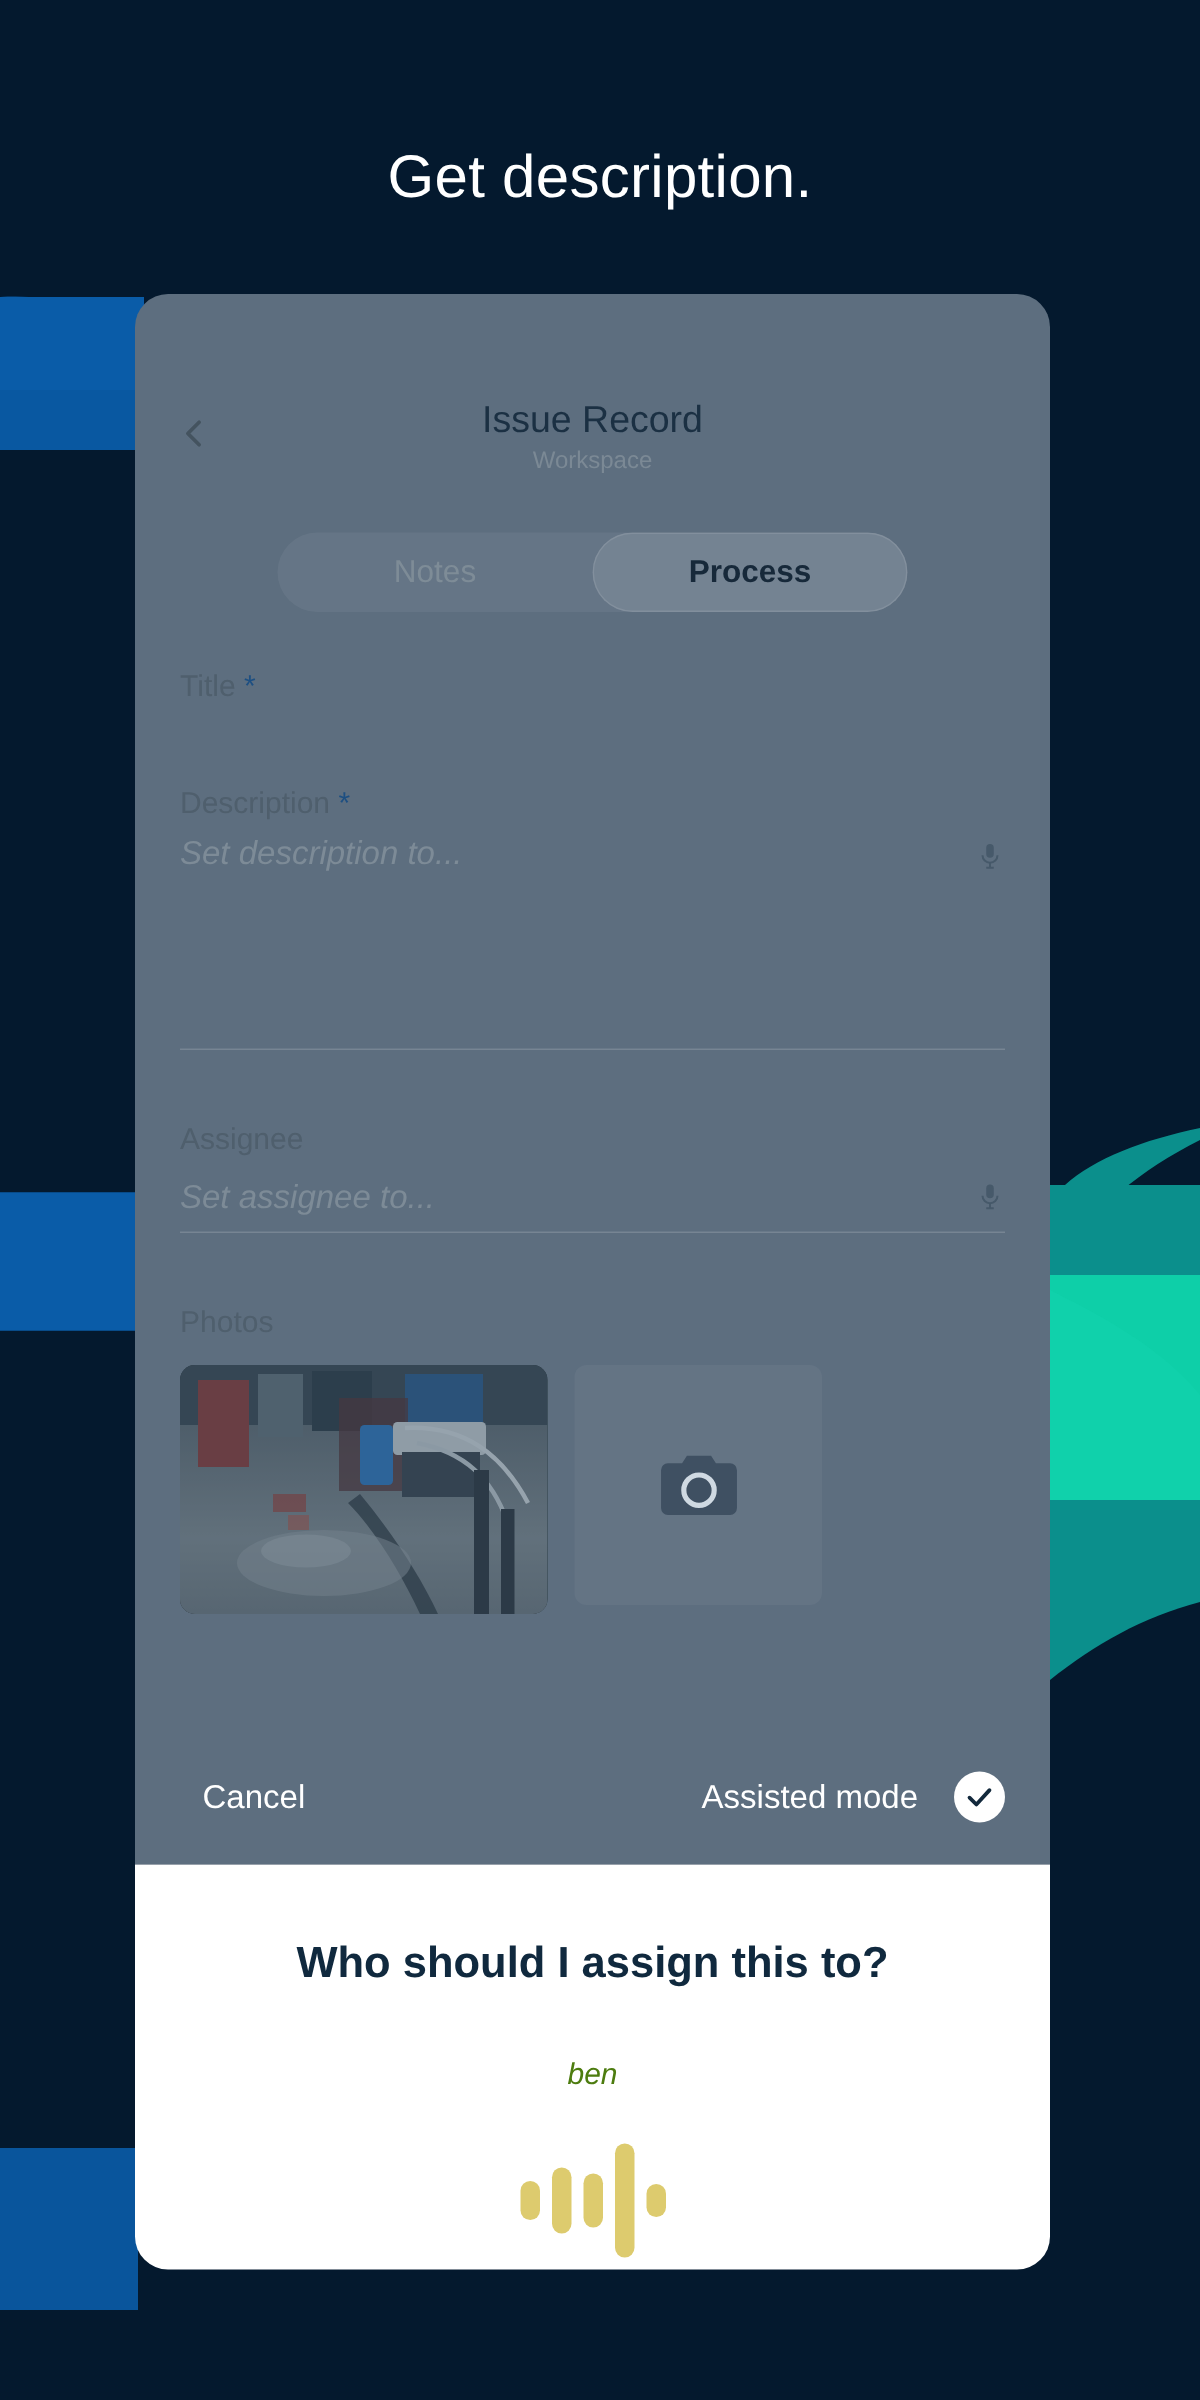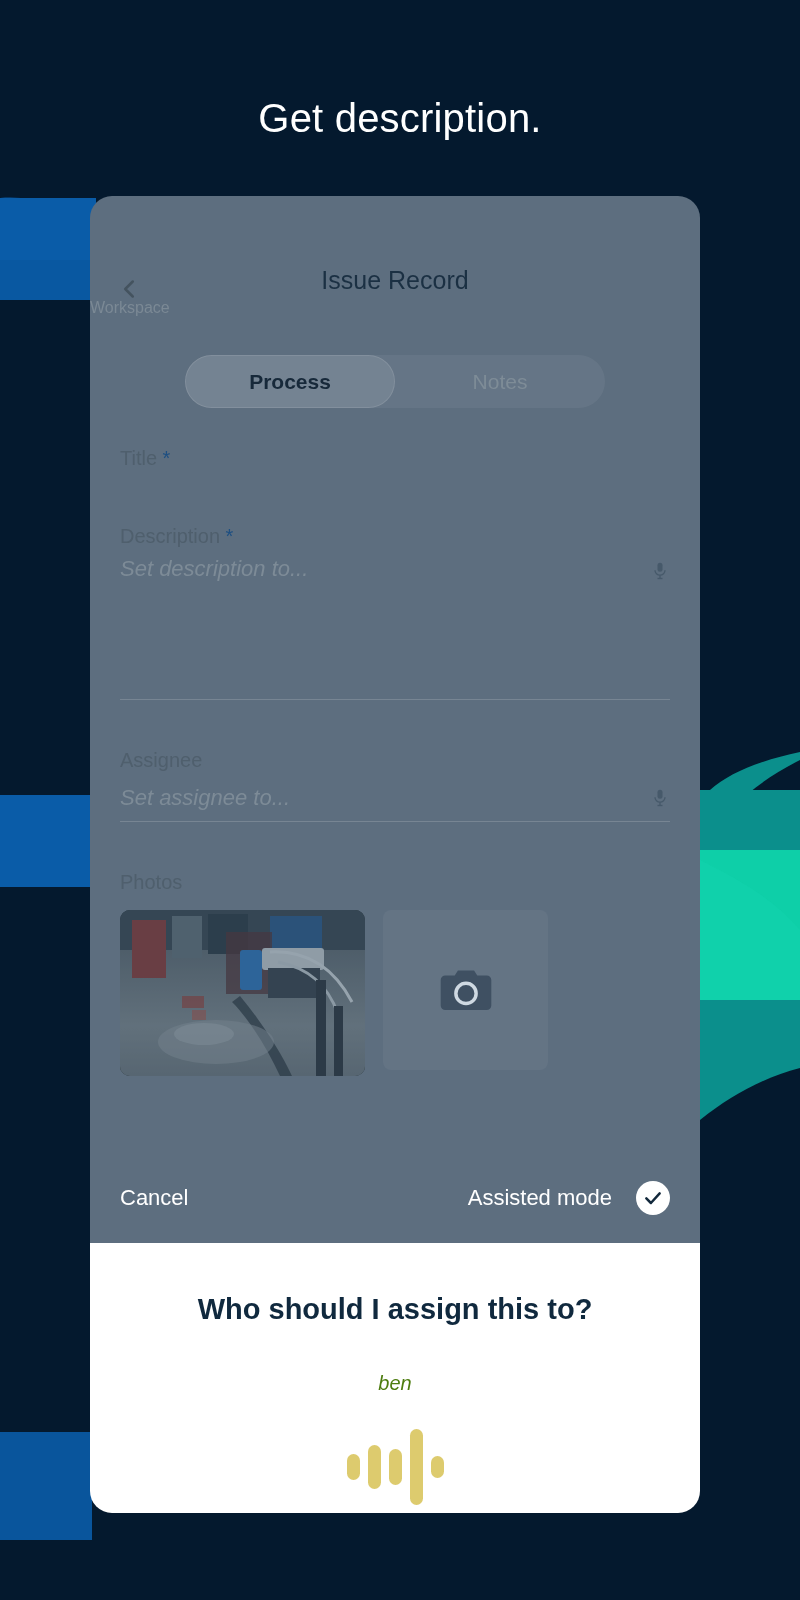--- a/index.html
+++ b/index.html
@@ -72,20 +72,21 @@
     top: 70px;
     text-align: center;
     font-size: 25px;
     font-weight: 400;
     color: #1b3043;
   }
   .record-subtitle {
     position: absolute;
     left: 0; right: 0;
     top: 103px;
+    text-align: center;
     font-size: 16px;
     font-weight: 400;
     color: #7b8995;
   }
 
   
   .segment {
     position: absolute;
     left: 95px;
     top: 159px;
@@ -196,20 +197,21 @@
     left: 0; right: 0;
     bottom: 28px;
     padding: 0 30px;
     display: flex;
     align-items: center;
     justify-content: space-between;
   }
   .cancel-btn {
     font-size: 22px;
     color: #ffffff;
+    margin-left: 15px;
   }
   .assisted-wrap {
     display: flex;
     align-items: center;
     gap: 24px;
   }
   .assisted-label {
     font-size: 22px;
     color: #ffffff;
   }
@@ -300,22 +302,22 @@
     <div class="back-chevron">
       <svg width="30" height="30" viewBox="0 0 24 24" fill="none" stroke="currentColor" stroke-width="2" stroke-linecap="round" stroke-linejoin="round">
         <polyline points="15 18 9 12 15 6"></polyline>
       </svg>
     </div>
     <div class="record-title">Issue Record</div>
     <div class="record-subtitle">Workspace</div>
   </div>
 
   <div class="segment">
+    <div class="segment-item inactive">Notes</div>
     <div class="segment-item active">Process</div>
-    <div class="segment-item inactive">Notes</div>
   </div>
 
   <div class="form">
 
     <div class="field field-title">
       <div class="field-label">
         <span>Title</span>
         <span class="req">*</span>
       </div>
     </div>

